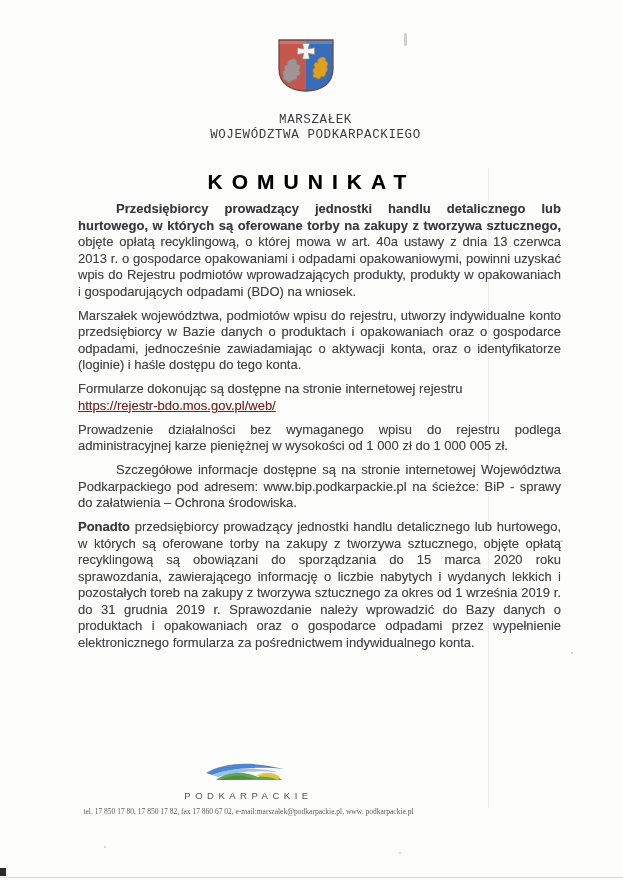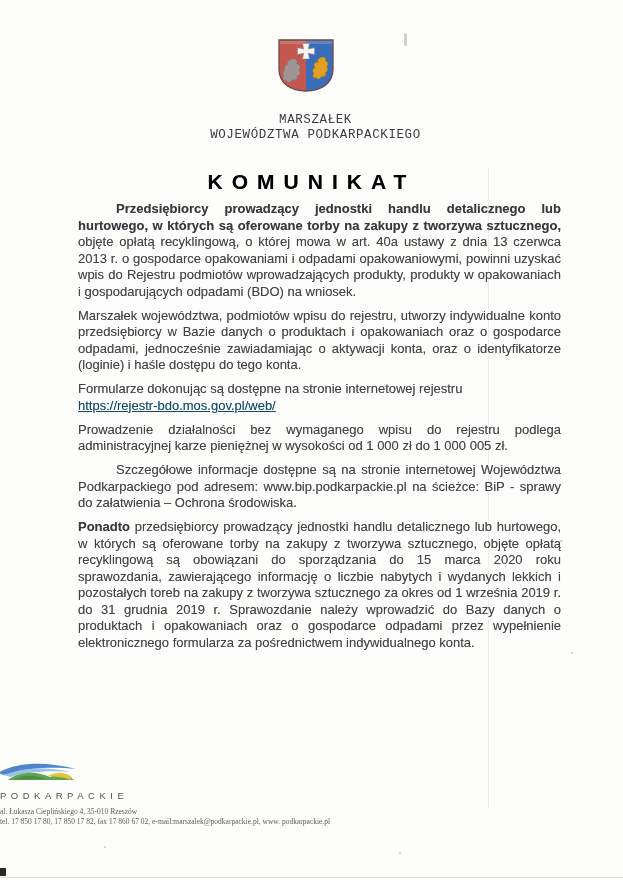--- a/index.html
+++ b/index.html
@@ -26,23 +26,23 @@
   }
   
   .content{
     position:absolute;top:201px;left:78px;width:483px;
     font-size:13px;line-height:16.5px;text-align:justify;
     color:#434347;text-shadow:0 0 0.4px rgba(70,70,78,.45);
   }
   .content p{margin:0 0 7.5px 0;}
   .content p.indent{text-indent:38px;}
   .content b{color:#38383d;}
-  a.doclink{color:#0c4a6e;text-decoration:underline;}
+  a.doclink{color:#7f1d1d;text-decoration:underline;}
   
-  .footer{position:absolute;top:760px;left:0;width:497px;}
+  .footer{position:absolute;top:760px;left:0;width:497px;text-align:center;}
   .flogo{display:inline-block;margin-left:-10px;}
   .fword{
     font-size:9.5px;letter-spacing:4.5px;color:#53534c;margin-top:0px;
   }
   .faddr{
     font-family:"Liberation Serif","DejaVu Serif",serif;
     font-size:7.5px;line-height:9.5px;color:#5e5e55;margin-top:6px;
   }
   
   .fold-line{position:absolute;top:168px;left:488px;width:1px;height:640px;
@@ -105,21 +105,20 @@
   <div class="footer">
     <svg class="flogo" width="92" height="26" viewBox="0 0 92 26" aria-hidden="true">
       <path d="M8,13 C28,1 58,2 86,9 C62,6 32,8 14,15 Z" fill="#3d78c9" opacity="0.9"></path>
       <path d="M14,15 C34,7 60,7 80,12 C60,10 36,12 20,17 Z" fill="#7fb3e0" opacity="0.8"></path>
       <path d="M18,20 C32,10 48,12 60,17 C70,13 78,15 84,20 Z" fill="#58a049" opacity="0.95"></path>
       <path d="M58,16 C66,11 76,12 82,17 L80,20 C72,16 64,17 58,16 Z" fill="#e8c23a" opacity="0.95"></path>
       <path d="M22,20 C34,14 46,15 56,19 Z" fill="#3f7f39" opacity="0.6"></path>
     </svg>
     <div class="fword">PODKARPACKIE</div>
     <div class="faddr">
-      <div>al. Łukasza Cieplińskiego 4, 35-010 Rzeszów</div>
       <div>tel. 17 850 17 80, 17 850 17 82, fax  17 860 67 02, e-mail:marszalek@podkarpackie.pl, www. podkarpackie.pl</div>
     </div>
   </div>
 
   <div class="fold-line"></div>
   <div class="smudge-top"></div>
   <div class="corner-mark"></div>
   <div class="bottom-edge"></div>
   <div class="dot" style="left:104px;top:846px;width:2px;height:2px;"></div>
   <div class="dot" style="left:399px;top:852px;width:2px;height:2px;"></div>

